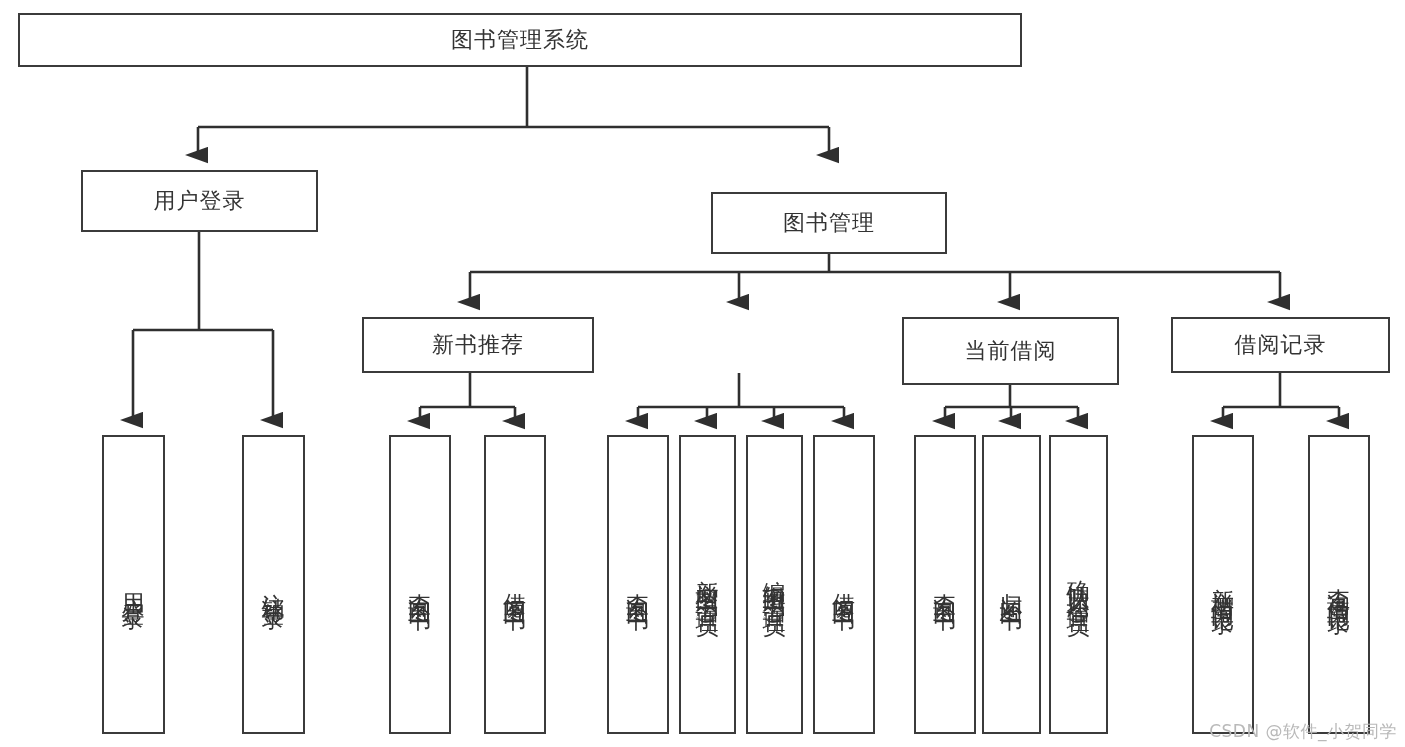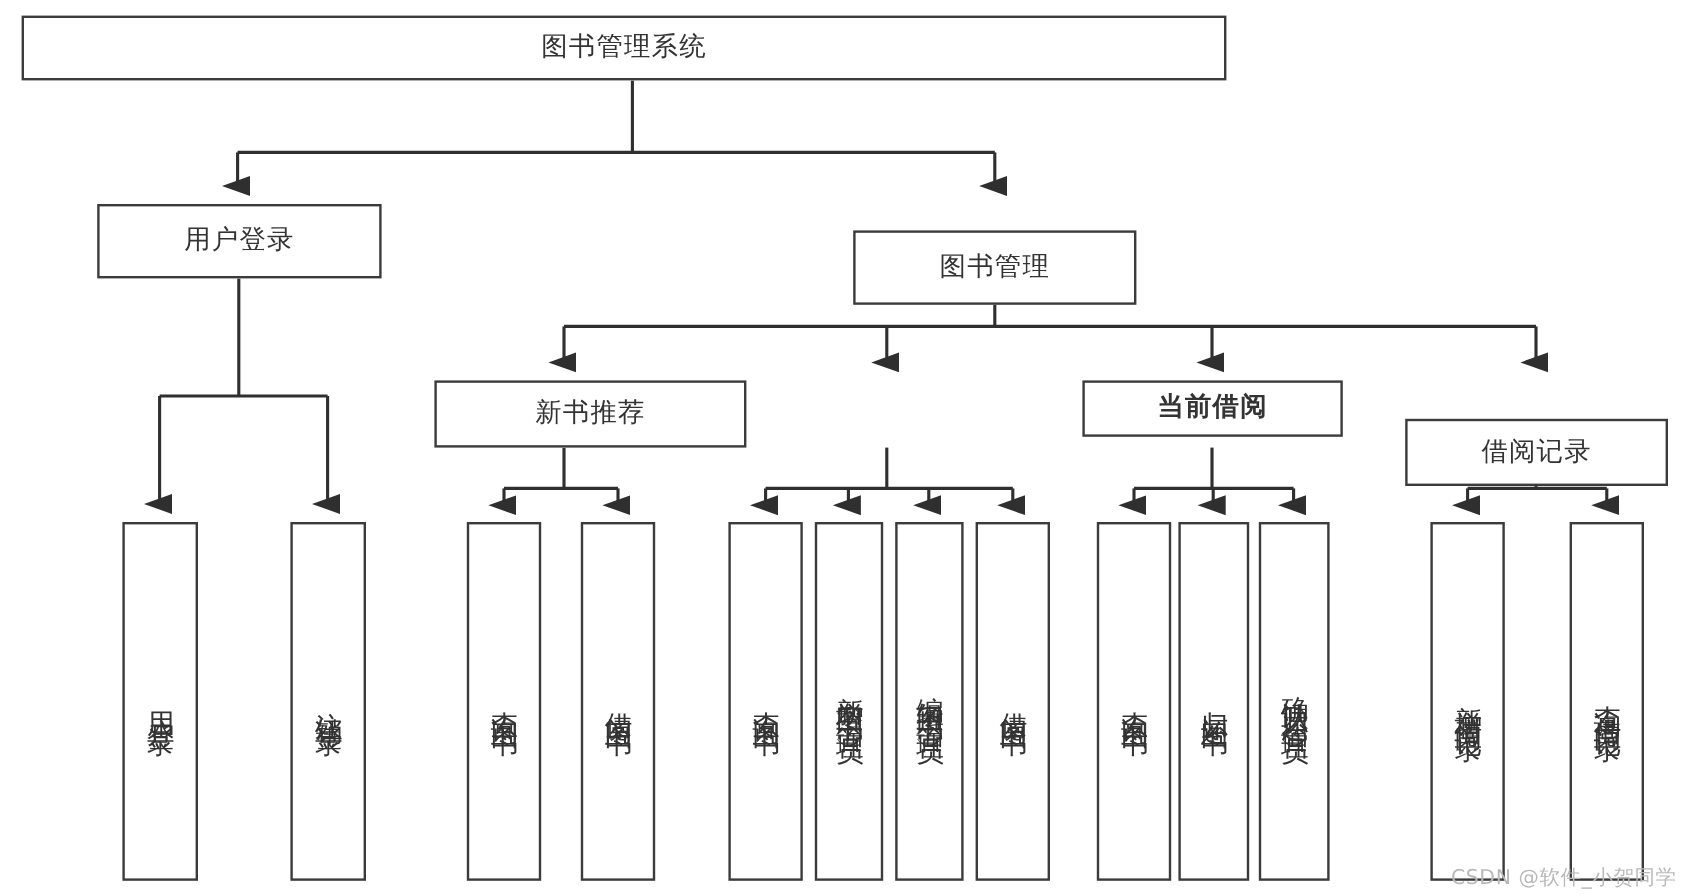--- a/index.html
+++ b/index.html
@@ -128,27 +128,27 @@
     <span class="node-label">图书管理系统</span>
   </div>
 
   <div class="node horiz" style="left: 81px; top: 170px; width: 237px; height: 62px;">
     <span class="node-label">用户登录</span>
   </div>
   <div class="node horiz" style="left: 711px; top: 170px; width: 236px; height: 62px; margin-top: 22px;">
     <span class="node-label">图书管理</span>
   </div>
 
-  <div class="node horiz" style="left: 362px; top: 317px; width: 260px; height: 56px;">
+  <div class="node horiz" style="left: 362px; top: 317px; width: 232px; height: 56px;">
     <span class="node-label">新书推荐</span>
   </div>
-  <div class="node horiz" style="left: 902px; top: 317px; width: 217px; height: 47px; font-weight: bold;">
+  <div class="node horiz" style="left: 902px; top: 317px; width: 217px; height: 68px;">
     <span class="node-label">当前借阅</span>
   </div>
-  <div class="node horiz" style="left: 1171px; top: 317px; width: 219px; height: 56px; margin-top: 32px;">
+  <div class="node horiz" style="left: 1171px; top: 317px; width: 219px; height: 56px;">
     <span class="node-label">借阅记录</span>
   </div>
 
   <div class="node vert" style="left: 102px; top: 435px; width: 63px; height: 299px;">
     <span class="node-label">用户登录</span>
   </div>
   <div class="node vert" style="left: 242px; top: 435px; width: 63px; height: 299px;">
     <span class="node-label">注销登录</span>
   </div>
   <div class="node vert" style="left: 389px; top: 435px; width: 62px; height: 299px;">

